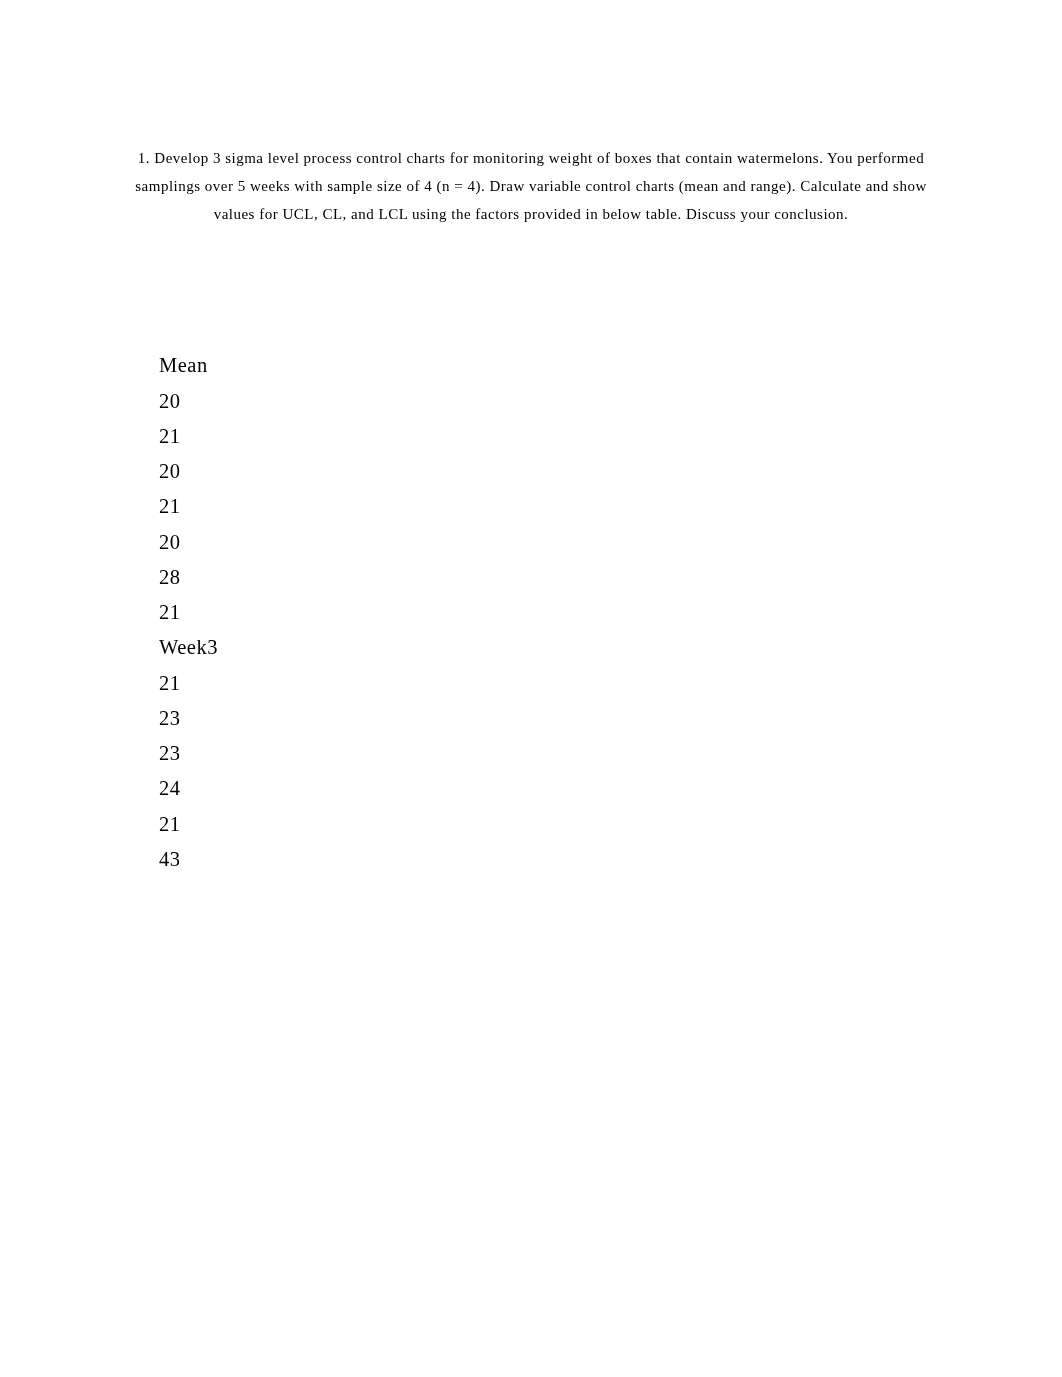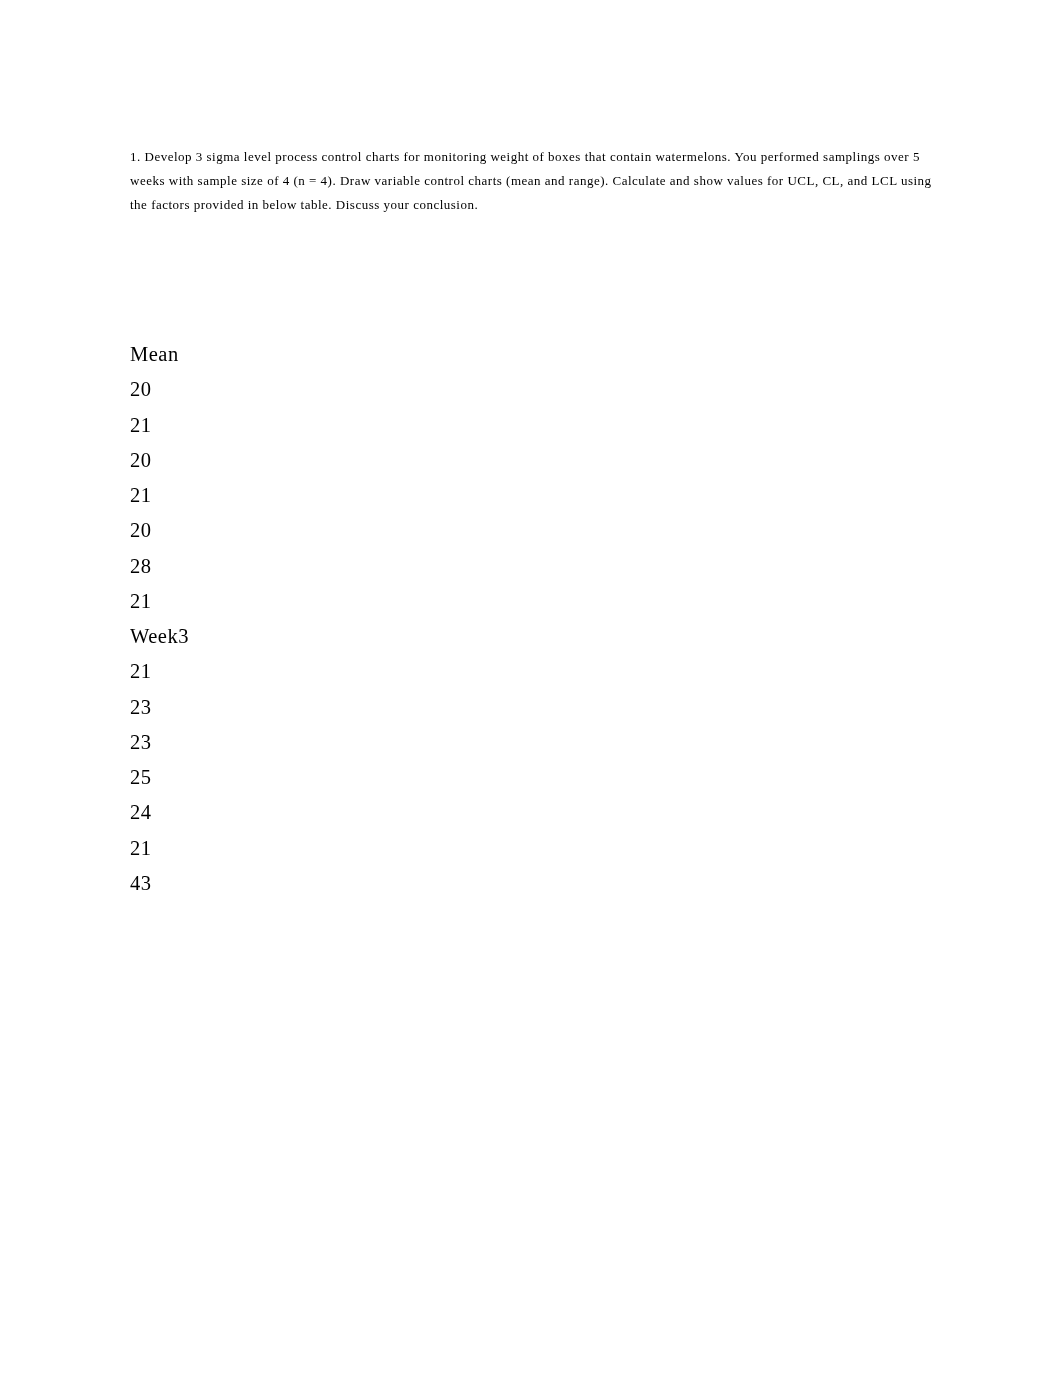--- a/index.html
+++ b/index.html
@@ -12,30 +12,31 @@
       font-family: Georgia, 'Times New Roman', serif;
       color: #000000;
       width: 1062px;
       height: 1377px;
       position: relative;
     }
     .page {
       padding: 145px 130px 0 130px;
     }
     .question-text {
-      font-size: 13px;
+      font-size: 15px;
       line-height: 1.85;
       letter-spacing: 0.5px;
-      text-align: left;
+      text-align: center;
       margin-bottom: 120px;
     }
     .data-list {
       font-size: 20.5px;
       line-height: 1.72;
       letter-spacing: 0.5px;
+      margin-left: 29px;
     }
     .data-list > div {
       margin-bottom: 0;
     }
   </style>
 </head>
 <body>
 
 <div class="page">
   <div class="question-text">1. Develop 3 sigma level process control charts for monitoring weight of boxes that contain watermelons. You performed samplings over 5 weeks with sample size of 4 (n = 4). Draw variable control charts (mean and range). Calculate and show values for UCL, CL, and LCL using the factors provided in below table. Discuss your conclusion.</div>
@@ -49,19 +50,18 @@
 
     <div>21</div>
     <div>20</div>
     <div>28</div>
     <div>21</div>
 
     <div>Week3</div>
     <div>21</div>
     <div>23</div>
     <div>23</div>
-    <div>25</div>
 
     <div>24</div>
     <div>21</div>
     <div>43</div>
   </div>
 </div>
 
 </body></html>

